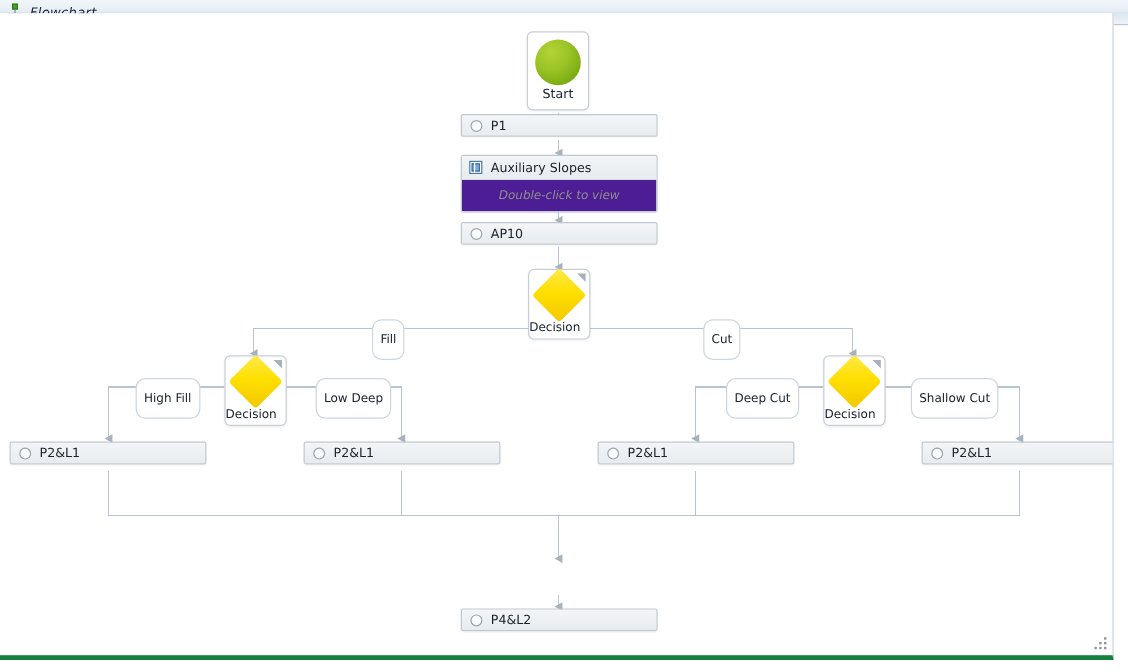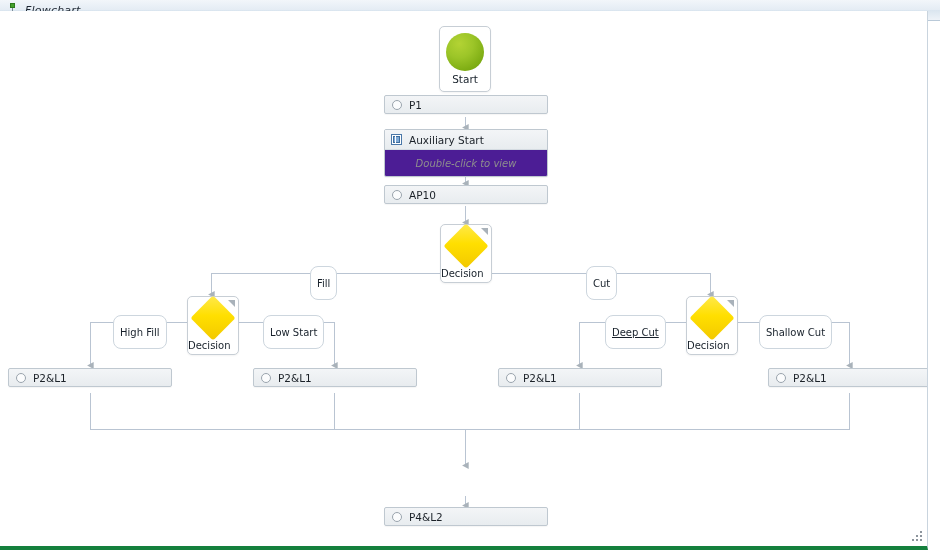--- a/index.html
+++ b/index.html
@@ -331,21 +331,21 @@
     </div>
 
     <div class="node pbox" style="left:384px; top:84px; width:164px;">
       <span class="dot-icon"></span>
       <span class="pbox-label">P1</span>
     </div>
 
     <div class="node subproc" style="left:384px; top:118px;">
       <div class="sp-head">
         <span class="sub-icon"></span>
-        <span class="sp-title">Auxiliary Start</span>
+        <span class="sp-title">Auxiliary Slopes</span>
       </div>
       <div class="sp-body">
         <span class="sp-hint">Double-click to view</span>
       </div>
     </div>
 
     <div class="node pbox" style="left:384px; top:174px; width:164px;">
       <span class="dot-icon"></span>
       <span class="pbox-label">AP10</span>
     </div>
@@ -365,22 +365,22 @@
       <span class="nlabel">Decision</span>
     </div>
 
     <div class="decnode" style="left:686px; top:285px;">
       <span class="diamond"></span>
       <span class="corner-tri"></span>
       <span class="nlabel">Decision</span>
     </div>
 
     <div class="edgelabel" style="left:113px; top:304px;text-align:center;">High Fill</div>
-    <div class="edgelabel" style="left:263px; top:304px;">Low Start</div>
-    <div class="edgelabel" style="left:605px; top:304px;text-decoration:underline;">Deep Cut</div>
+    <div class="edgelabel" style="left:263px; top:304px;">Low Deep</div>
+    <div class="edgelabel" style="left:605px; top:304px;">Deep Cut</div>
     <div class="edgelabel" style="left:759px; top:304px;">Shallow Cut</div>
 
     <div class="node pbox" style="left:8px; top:357px; width:164px;">
       <span class="dot-icon"></span>
       <span class="pbox-label">P2&amp;L1</span>
     </div>
 
     <div class="node pbox" style="left:253px; top:357px; width:164px;">
       <span class="dot-icon"></span>
       <span class="pbox-label">P2&amp;L1</span>

